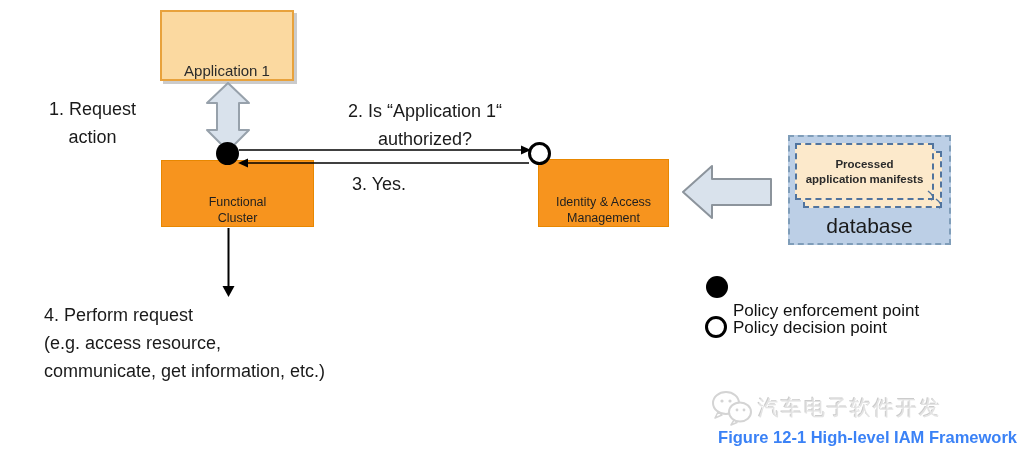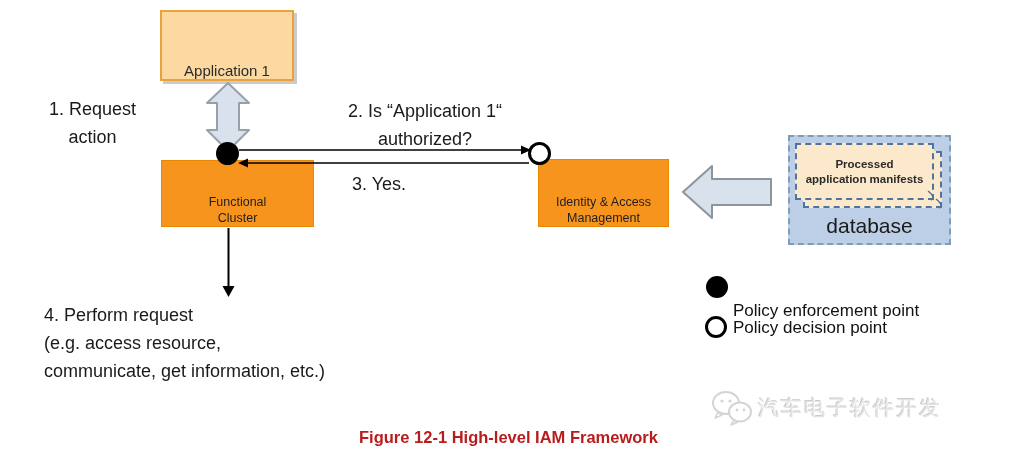--- a/index.html
+++ b/index.html
@@ -53,21 +53,21 @@
   .note-4{left:44px;top:301px;width:400px;text-align:left;}
 
   
   .legend-dot-filled{left:706px;top:276px;width:22px;height:22px;}
   .legend-dot-open{left:705px;top:316px;width:22px;height:22px;border-width:3px;}
   .legend-label{font-size:17px;color:#111;}
   .legend-label-1{left:733px;top:277px;margin-top:24px;}
   .legend-label-2{left:733px;top:318px;}
 
   
-  .caption{left:0;top:428px;width:100%;text-align:center;font-size:16.5px;font-weight:bold;color:#b91c1c;}
+  .caption{left:0;top:428px;width:100%;text-align:right;font-size:16.5px;font-weight:bold;color:#3b82f6;}
 
   
   .watermark{left:706px;top:388px;display:flex;align-items:center;}
   .wm-text{
     font-size:21px;letter-spacing:2px;color:#e3e3e3;
     text-shadow:1px 1px 0 #ffffff,-1px -1px 0 #cccccc;
   }
 
   svg.layer{position:absolute;left:0;top:0;pointer-events:none;}
 </style>

